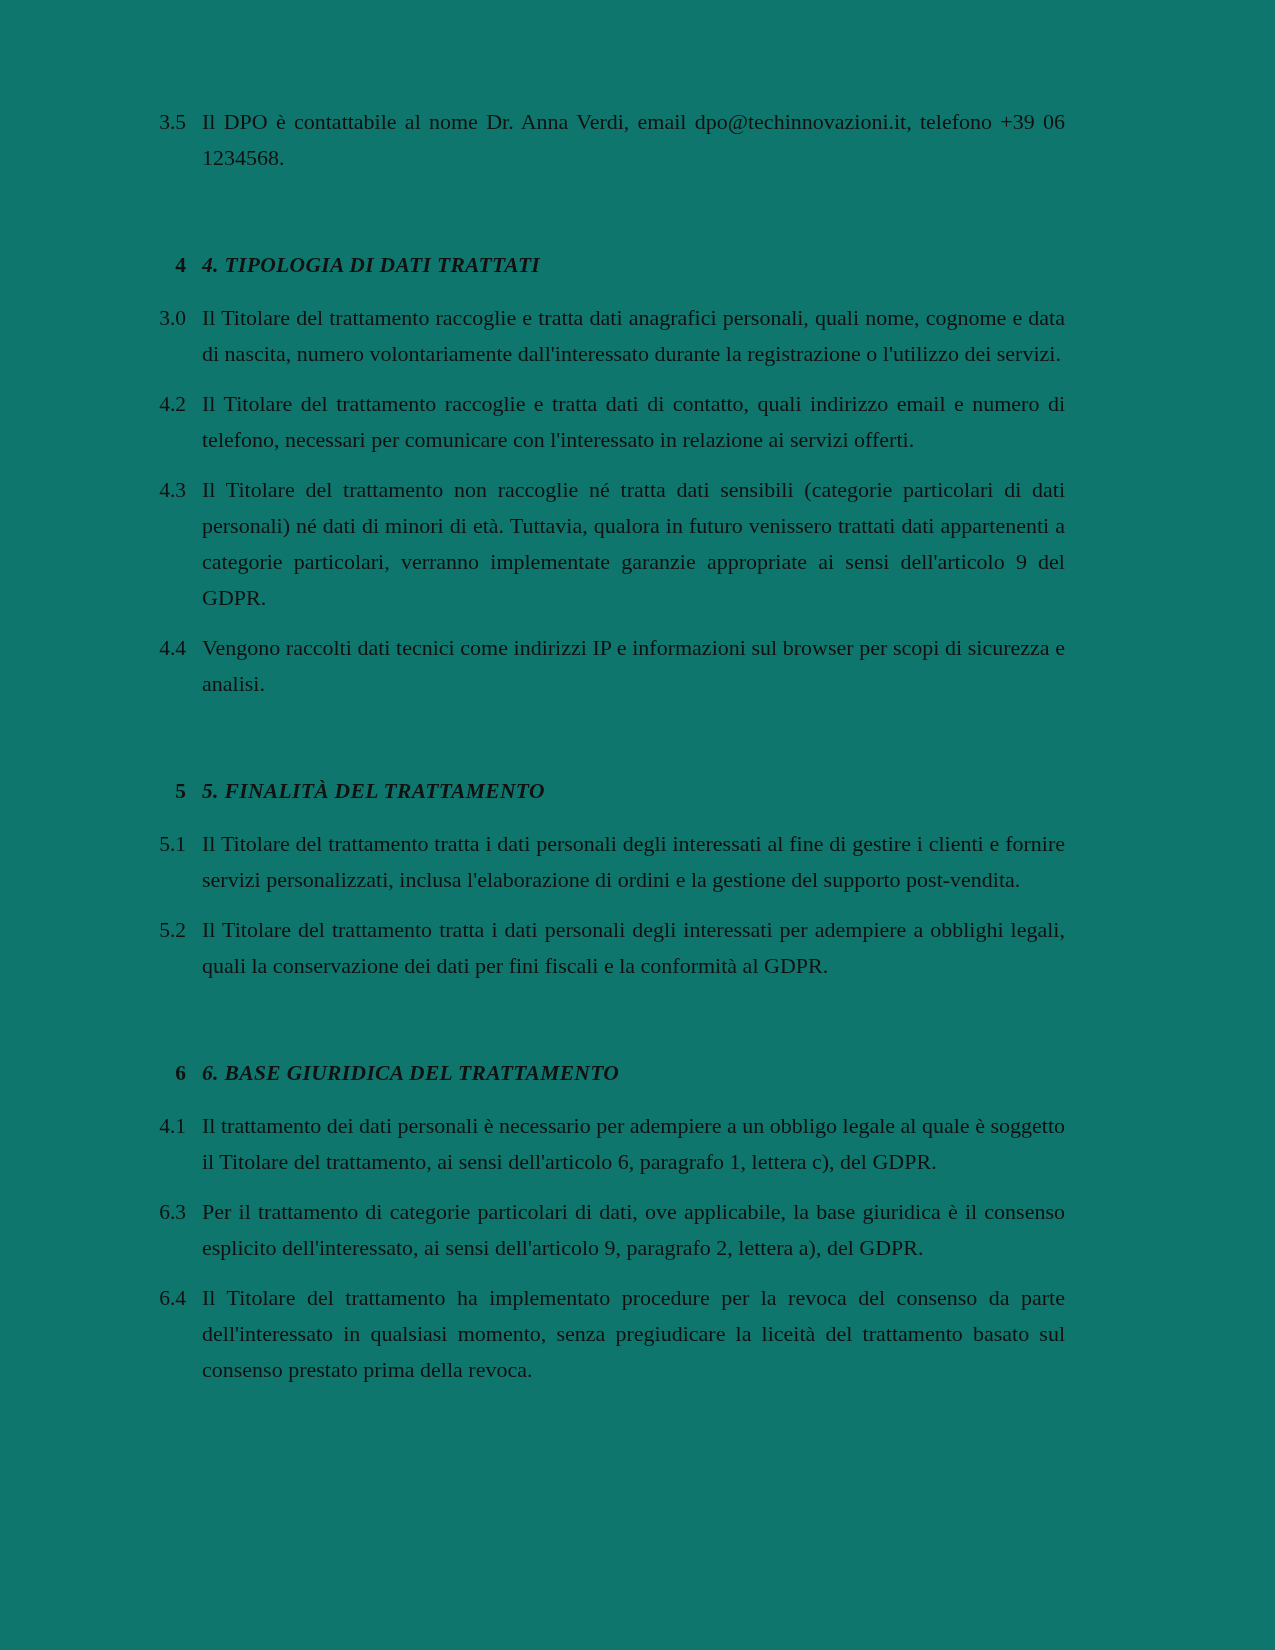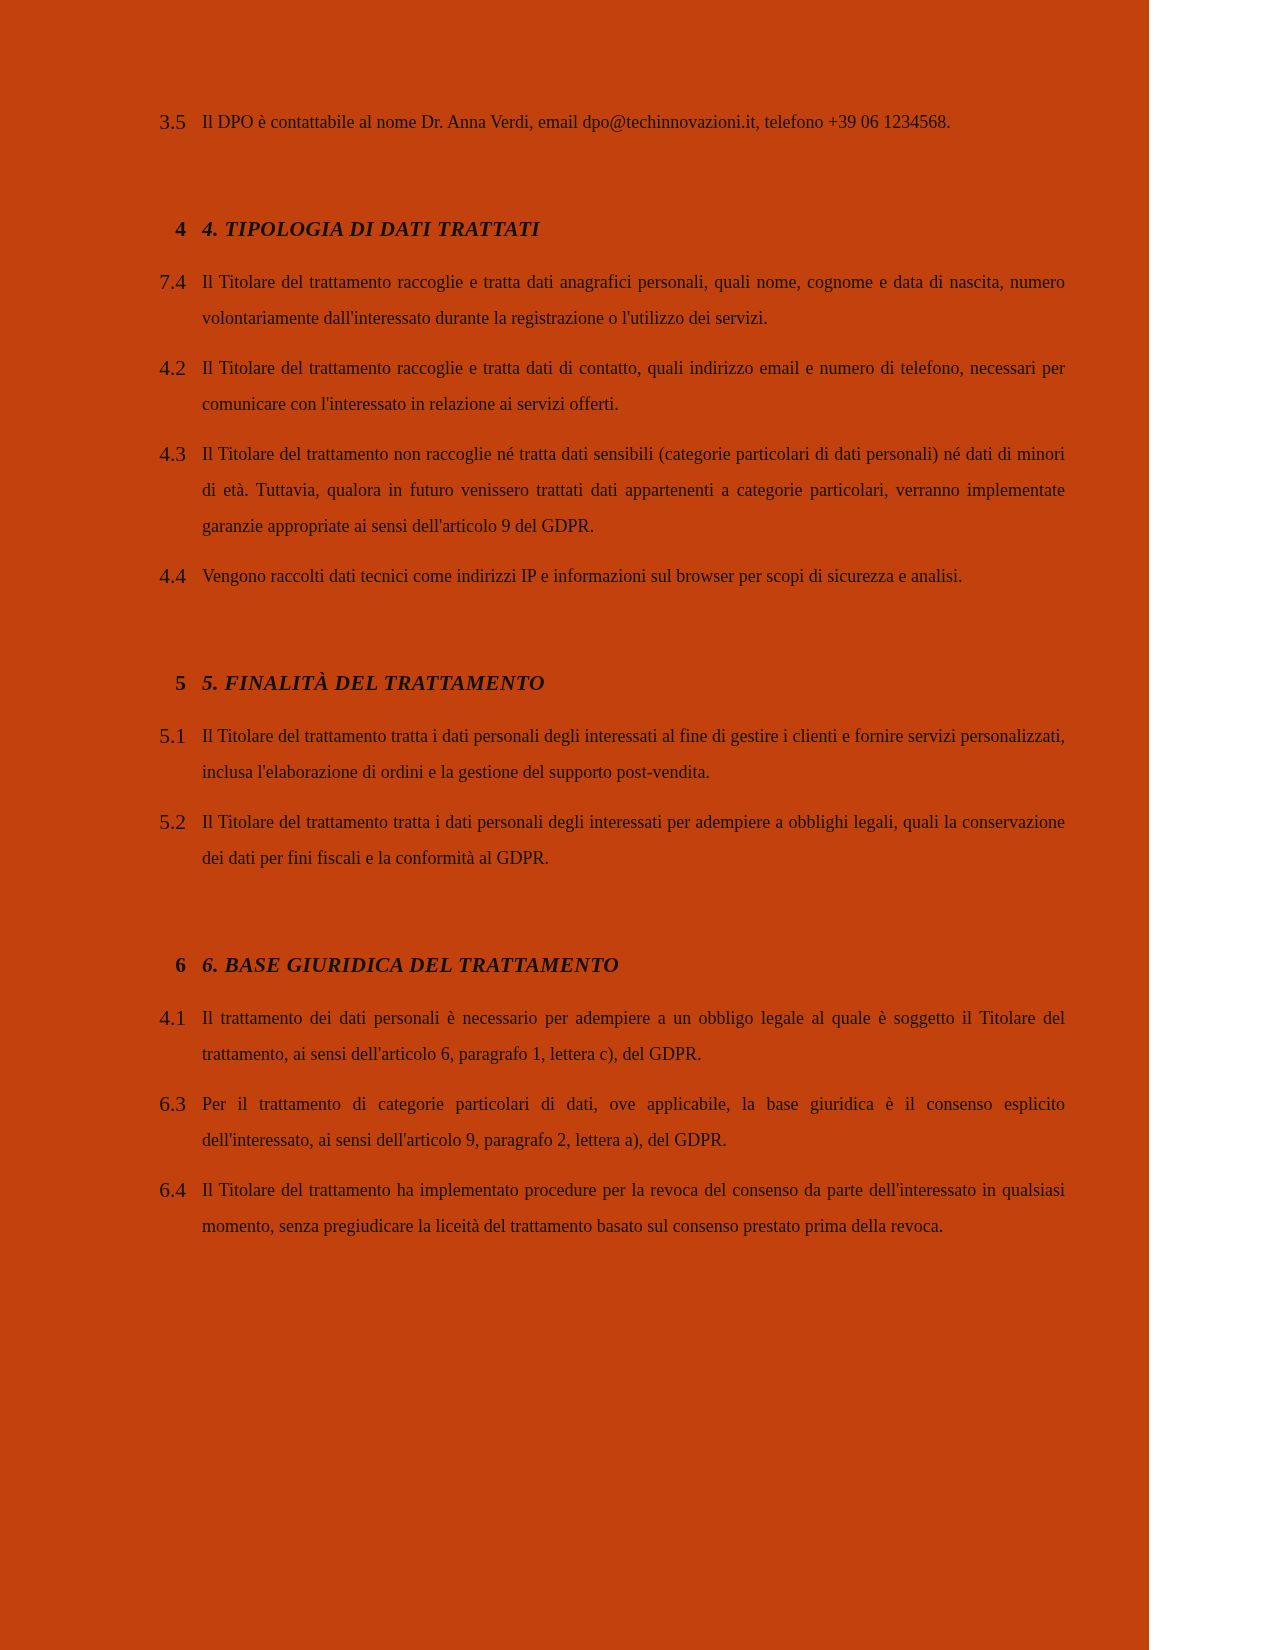--- a/index.html
+++ b/index.html
@@ -11,23 +11,23 @@
     width: 1275px;
     height: 1650px;
     position: relative;
     font-family: "Liberation Serif", "DejaVu Serif", serif;
     color: #111111;
     -webkit-font-smoothing: antialiased;
   }
   .page {
     position: absolute;
     top: 0; left: 0;
-    width: 1149px;
+    width: 1275px;
     height: 1650px;
-    background: #c2410c;
+    background: #0f766e;
     overflow: hidden;
   }
   .content {
     position: absolute;
     left: 140px;
     top: 104px;
     width: 925px;
   }
 
   
@@ -40,21 +40,21 @@
     flex: 0 0 46px;
     width: 46px;
     text-align: right;
     font-size: 21.5px;
     line-height: 36px;
     white-space: nowrap;
   }
   .clause .body {
     flex: 1 1 auto;
     padding-left: 16px;
-    font-size: 18px;
+    font-size: 22px;
     line-height: 36px;
     text-align: justify;
     text-justify: inter-word;
     hyphens: none;
   }
   .clause .body b, .clause .body strong {
     font-weight: normal;
   }
 
   
@@ -94,21 +94,21 @@
         <div class="num">3.5</div>
         <div class="body"><span>Il DPO è contattabile al nome Dr. Anna Verdi, email dpo@techinnovazioni.it, telefono +39 06 1234568.</span></div>
       </div>
       <div class="gap-before-heading"></div>
       <div class="heading">
         <div class="num">4</div>
         <div class="body">4. TIPOLOGIA DI DATI TRATTATI</div>
       </div>
       <div class="gap-after-heading"></div>
       <div class="clause">
-        <div class="num">7.4</div>
+        <div class="num">3.0</div>
         <div class="body"><span>Il </span><strong>Titolare del trattamento</strong><span> raccoglie e tratta dati anagrafici personali, quali nome, cognome e data di nascita, numero volontariamente dall'interessato durante la registrazione o l'utilizzo dei servizi.</span></div>
       </div>
       <div class="clause">
         <div class="num">4.2</div>
         <div class="body"><span>Il </span><strong>Titolare del trattamento</strong><span> raccoglie e tratta dati di contatto, quali indirizzo email e numero di telefono, necessari per comunicare con l'interessato in relazione ai servizi offerti.</span></div>
       </div>
       <div class="clause">
         <div class="num">4.3</div>
         <div class="body"><span>Il </span><strong>Titolare del trattamento</strong><span> non raccoglie né tratta dati sensibili (categorie particolari di dati personali) né dati di minori di età. Tuttavia, qualora in futuro venissero trattati dati appartenenti a categorie particolari, verranno implementate garanzie appropriate ai sensi dell'articolo 9 del </span><strong>GDPR</strong><span>.</span></div>
       </div>

